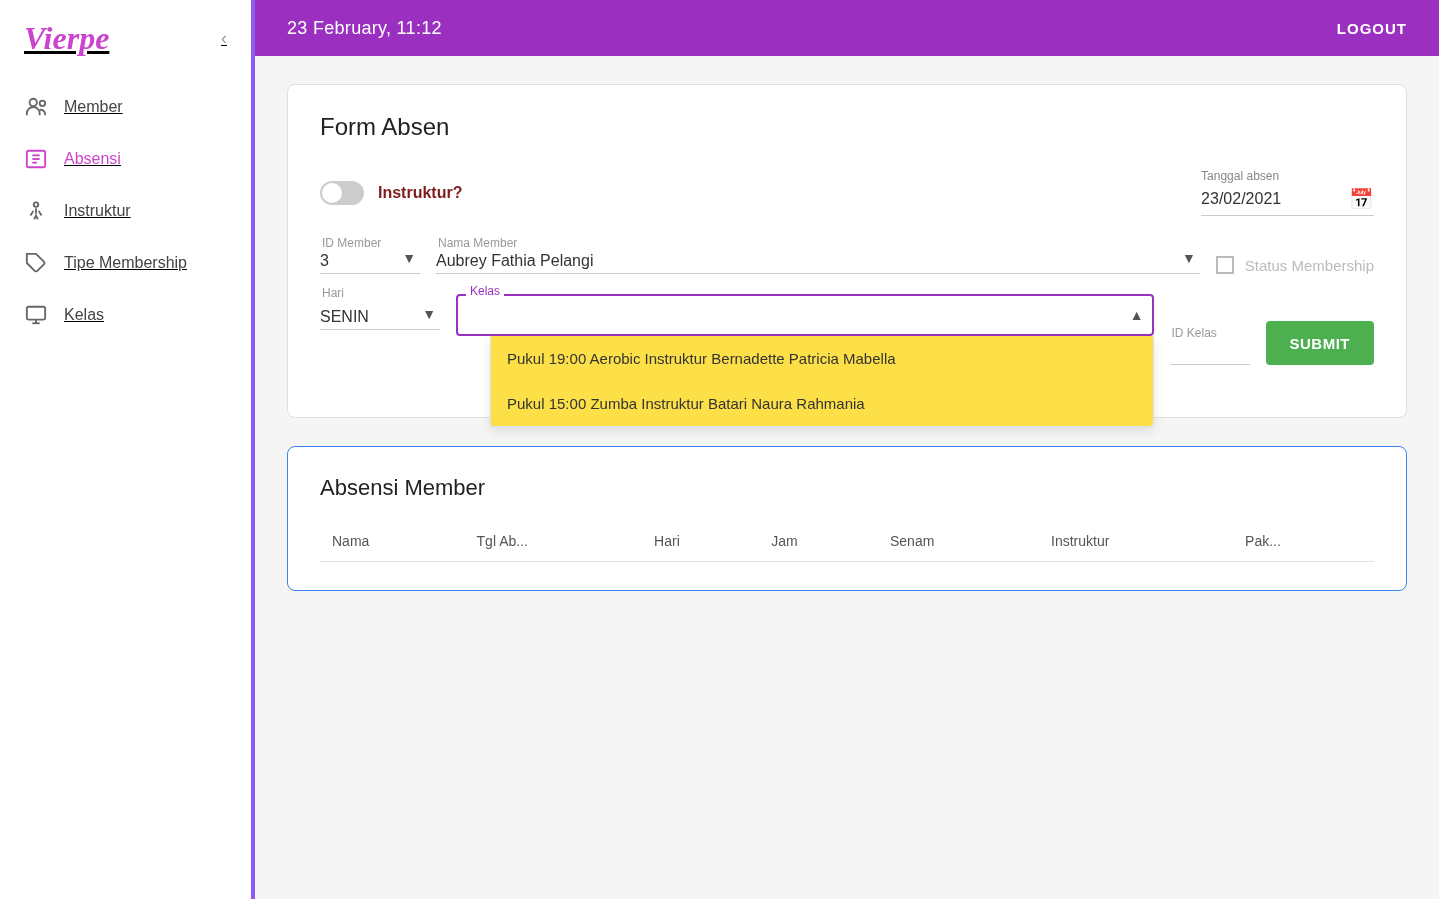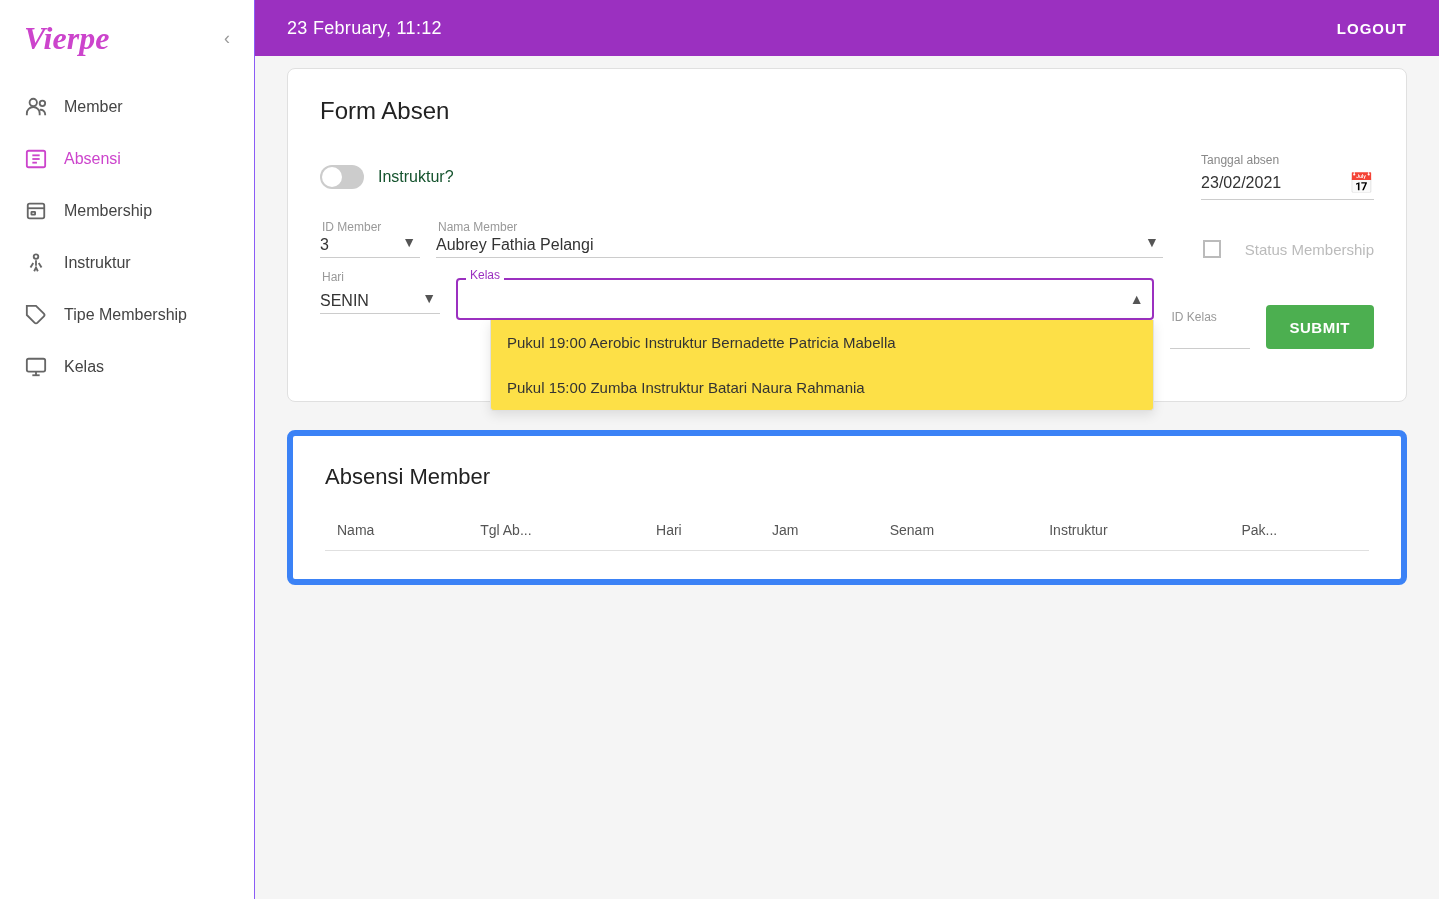--- a/index.html
+++ b/index.html
@@ -5,22 +5,23 @@
     * { box-sizing: border-box; margin: 0; padding: 0; }
     body { font-family: 'Segoe UI', Arial, sans-serif; background: #f5f5f5; display: flex; height: 899px; overflow: hidden; }
 
     
     .sidebar {
       width: 255px;
       background: #fff;
       height: 100%;
       display: flex;
       flex-direction: column;
-      border-right: 1px solid #8b5cf6;
+      border-right: 4px solid #8b5cf6;
       flex-shrink: 0;
+      text-decoration: underline;
     }
     .sidebar-logo {
       padding: 20px 24px 16px;
       display: flex;
       align-items: center;
       justify-content: space-between;
     }
     .logo-text {
       font-size: 32px;
       font-weight: bold;
@@ -94,21 +95,21 @@
       font-size: 15px;
       font-weight: 700;
       letter-spacing: 1px;
       cursor: pointer;
     }
 
     
     .content {
       flex: 1;
       overflow-y: auto;
-      padding: 12px 32px;
+      padding: 28px 32px;
     }
 
     
     .form-card {
       background: #fff;
       border-radius: 8px;
       padding: 28px 32px 32px;
       margin-bottom: 28px;
       border: 1px solid #e0e0e0;
     }
@@ -145,21 +146,22 @@
       height: 20px;
       background: #fff;
       border-radius: 50%;
       position: absolute;
       top: 2px;
       left: 2px;
       transition: left 0.2s;
     }
     .toggle-label {
       font-size: 16px;
-      color: #14532d;
+      color: #7f1d1d;
+      font-weight: bold;
     }
     .date-field-container {
       display: flex;
       flex-direction: column;
       gap: 4px;
     }
     .date-field-label {
       font-size: 12px;
       color: #888;
     }
@@ -232,22 +234,22 @@
     
     .nama-wrapper {
       flex: 1;
       position: relative;
     }
 
     
     .status-group {
       display: flex;
       align-items: center;
-      gap: 24px;
-      margin-left: 24px;
+      gap: 11px;
+      margin-left: 0;
     }
     .status-checkbox {
       width: 18px;
       height: 18px;
       border: 2px solid #bbb;
       background: #fff;
       cursor: pointer;
     }
     .status-label {
       font-size: 15px;
@@ -338,21 +340,21 @@
       letter-spacing: 0.5px;
       height: 44px;
       align-self: flex-end;
     }
 
     
     .table-card {
       background: #fff;
       border-radius: 8px;
       padding: 28px 32px;
-      border: 6px solid #3b82f6;
+      border: 1px solid #3b82f6;
     }
     .table-title {
       font-size: 22px;
       font-weight: 400;
       color: #222;
       margin-bottom: 24px;
     }
     .data-table {
       width: 100%;
       border-collapse: collapse;
@@ -393,30 +395,20 @@
     <a class="nav-item active">
       <span class="nav-icon">
         <svg width="22" height="22" viewBox="0 0 24 24" fill="none" stroke="#cc44cc" stroke-width="2">
             <rect x="2" y="3" width="20" height="18" rx="2"></rect>
             <line x1="8" y1="8" x2="16" y2="8"></line>
             <line x1="8" y1="12" x2="16" y2="12"></line>
             <line x1="8" y1="16" x2="13" y2="16"></line>
           </svg>
       </span>
       <span>Absensi</span>
-    </a>
-    <a class="nav-item">
-      <span class="nav-icon">
-        <svg width="22" height="22" viewBox="0 0 24 24" fill="none" stroke="#666" stroke-width="2">
-            <rect x="3" y="4" width="18" height="16" rx="2"></rect>
-            <line x1="3" y1="9" x2="21" y2="9"></line>
-            <rect x="7" y="13" width="4" height="3" rx="0.5"></rect>
-          </svg>
-      </span>
-      <span>Membership</span>
     </a>
     <a class="nav-item">
       <span class="nav-icon">
         <svg width="22" height="22" viewBox="0 0 24 24" fill="none" stroke="#666" stroke-width="2">
             <circle cx="12" cy="5" r="2.5"></circle>
             <path d="M12 9v6"></path>
             <path d="M9 12l-3 5"></path>
             <path d="M15 12l3 5"></path>
             <path d="M10 21l2-4 2 4"></path>
           </svg>

